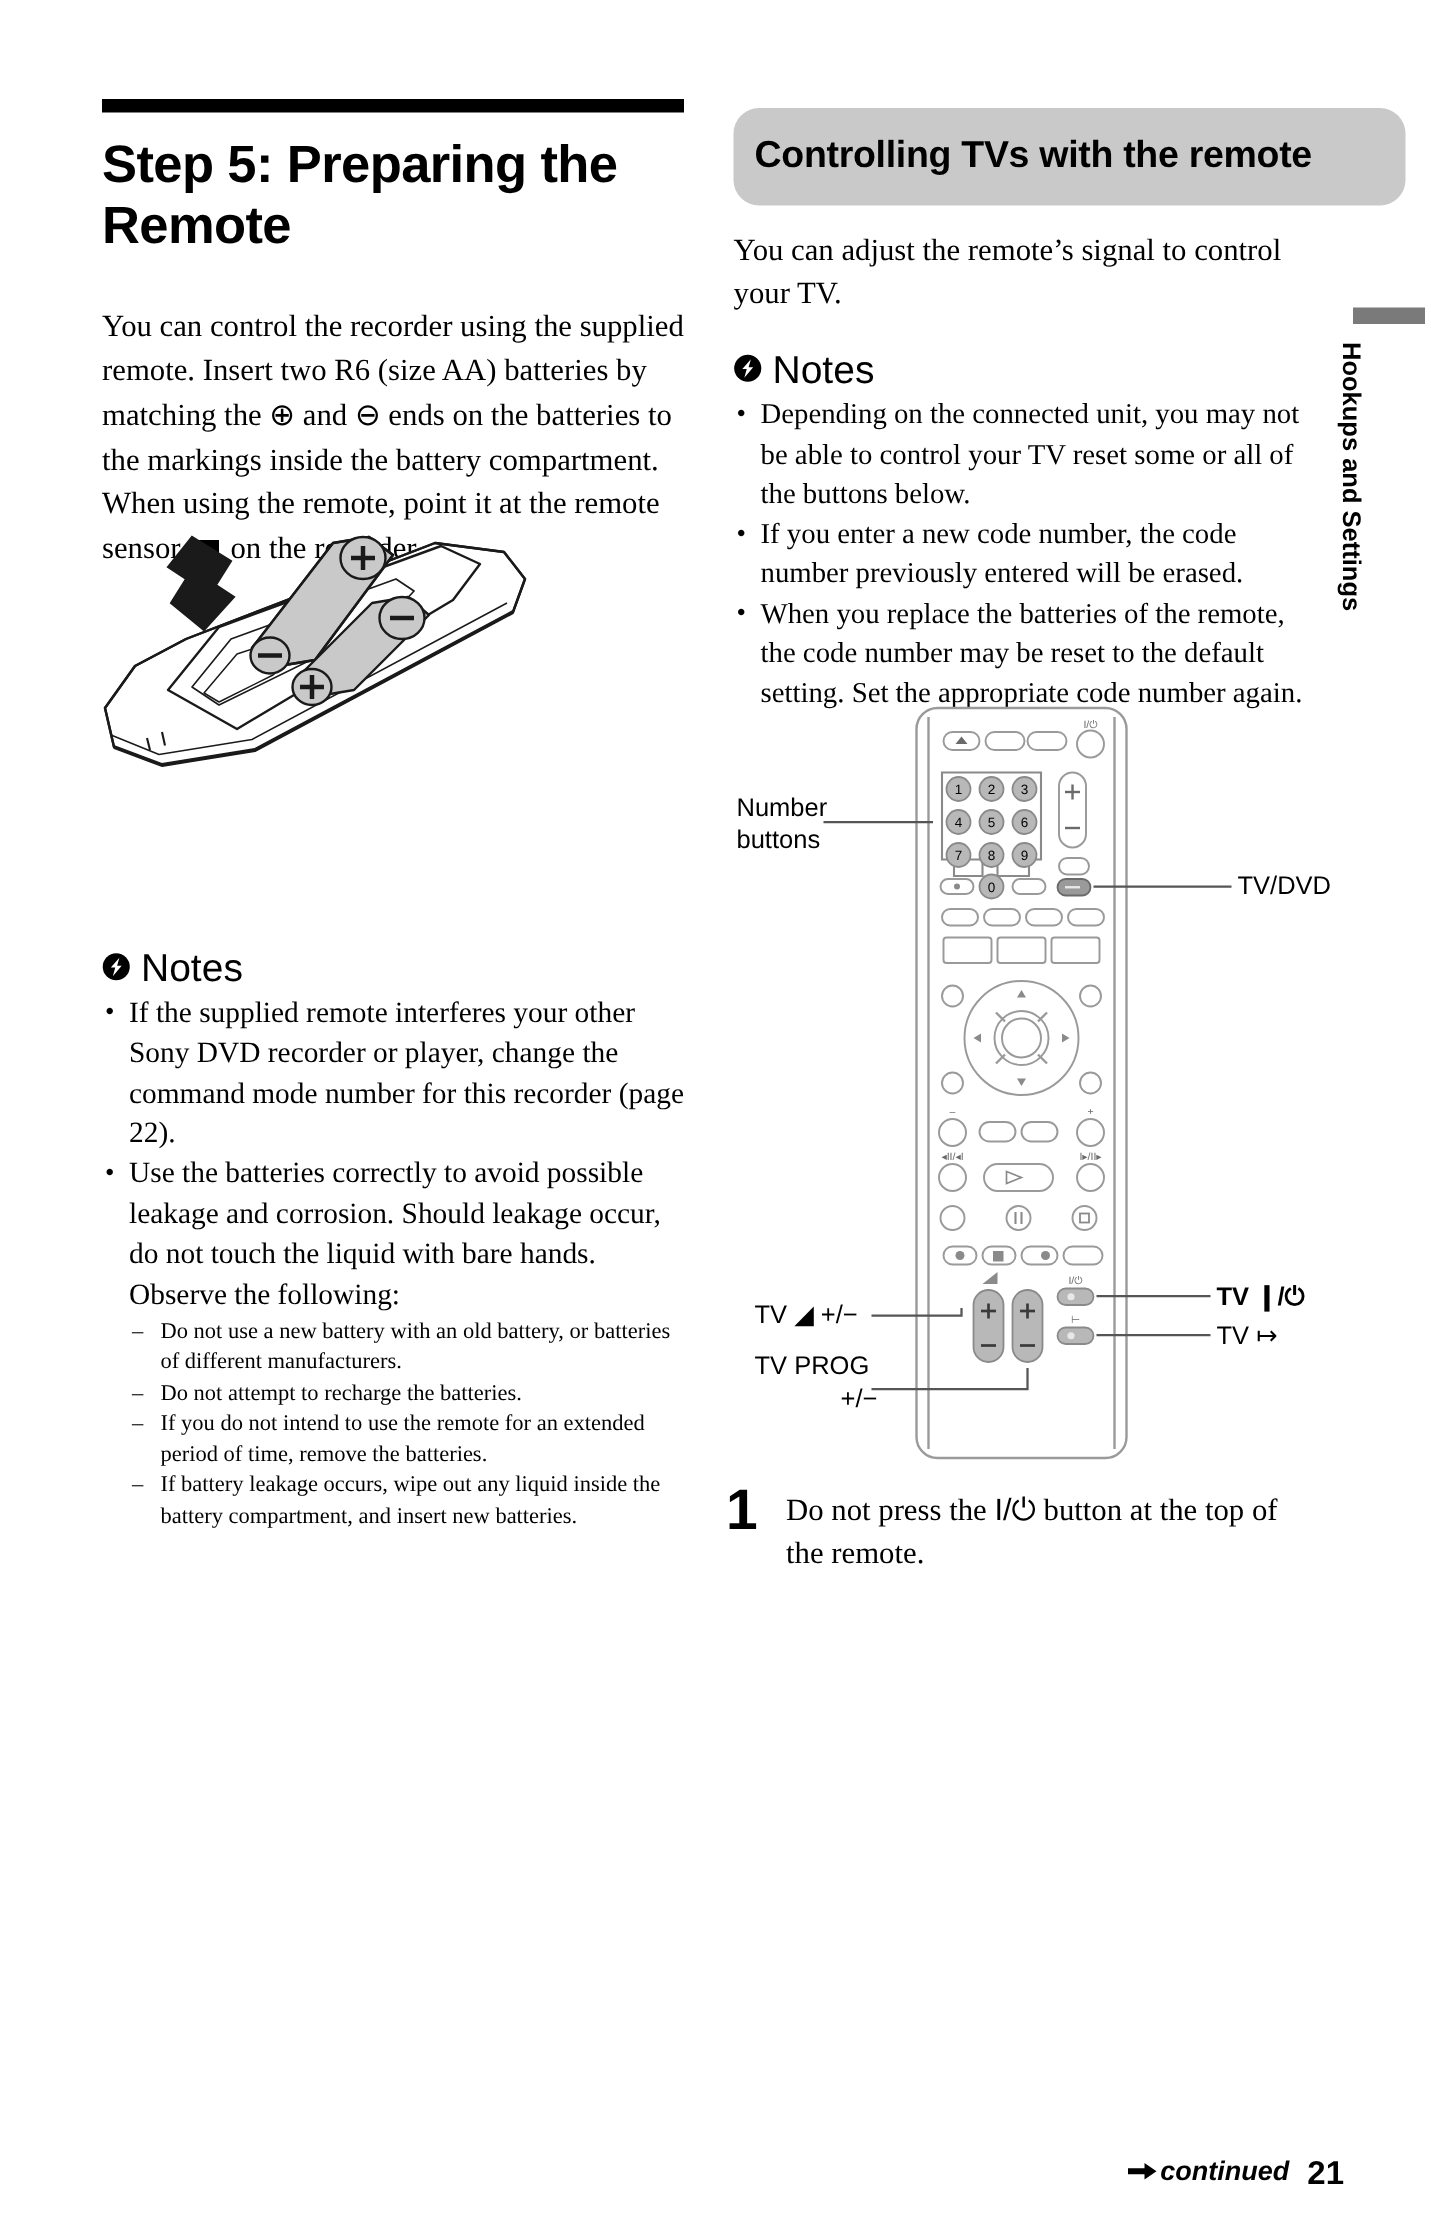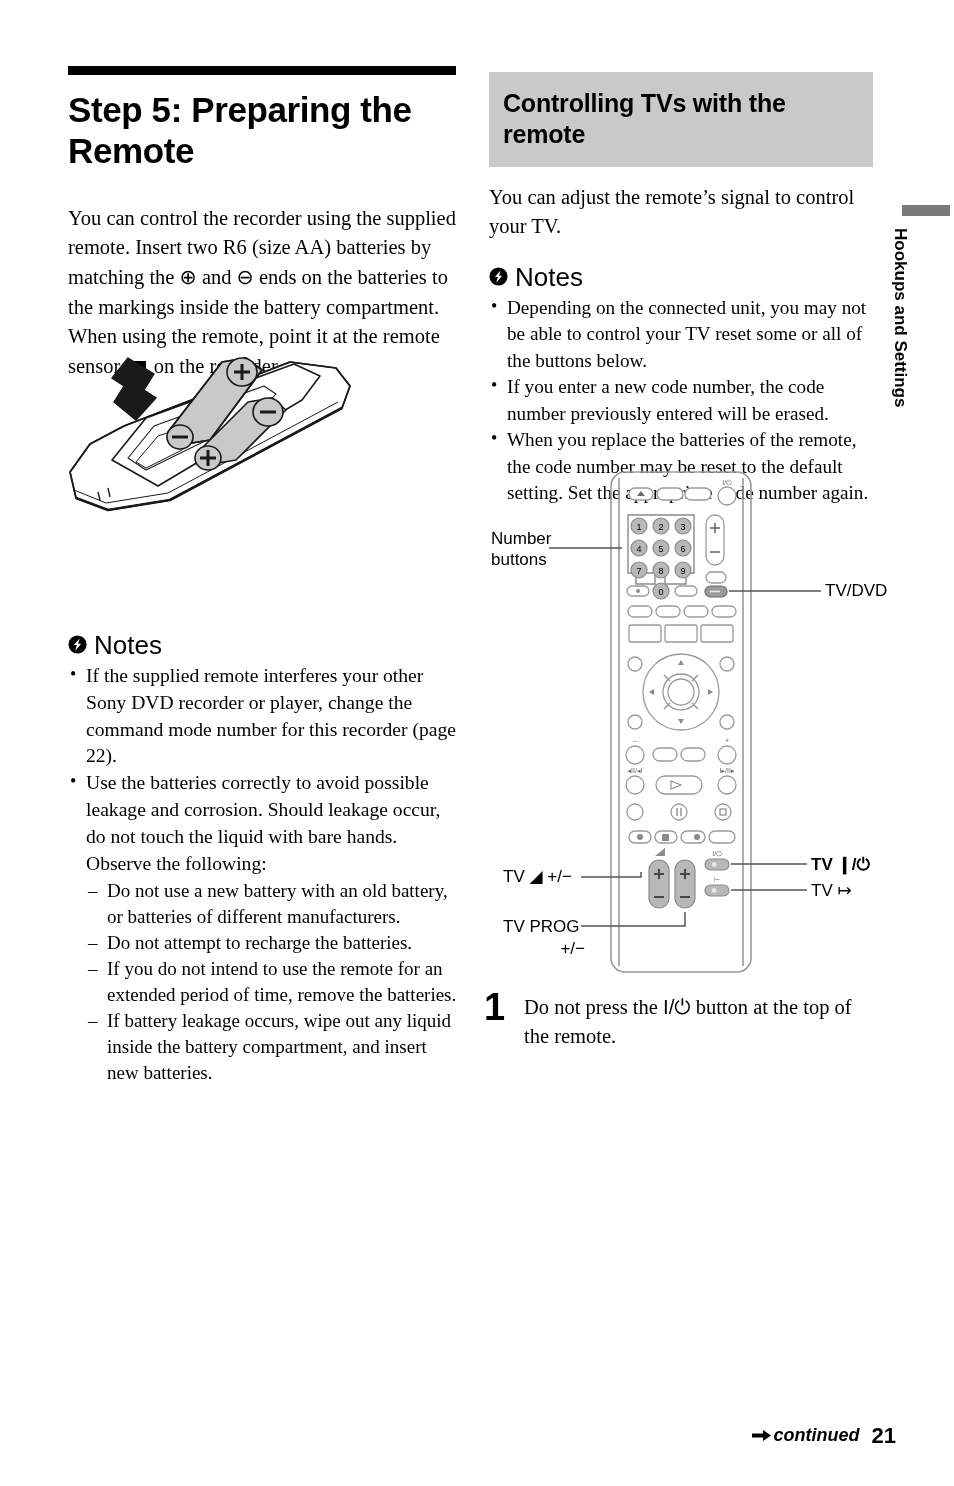--- a/index.html
+++ b/index.html
@@ -90,21 +90,21 @@
     top: -1px;
     font-size: 18px;
   }
   ul.subnotes {
     margin-top: 0;
     margin-left: 2px;
   }
   ul.subnotes > li {
     position: relative;
     padding-left: 19px;
-    font-size: 19px;
+    font-size: 15px;
     line-height: 1.37;
   }
   ul.subnotes > li::before {
     content: "\2013";
     position: absolute;
     left: 0px;
     top: 0px;
   }
   .rsensor {
     display: inline-block;
@@ -127,21 +127,22 @@
   .col-right {
     position: absolute;
     left: 489px;
     top: 72px;
     width: 384px;
   }
   .head-band {
     background: #c9c9c9;
     padding: 16px 14px 18px 14px;
     box-sizing: border-box;
-    width: 384px;
+    width: 448px;
+    border-radius: 17px;
   }
   .head-band h2 {
     margin: 0;
     font-family: "Liberation Sans", sans-serif;
     font-weight: bold;
     font-size: 25px;
     line-height: 1.22;
     letter-spacing: -0.2px;
   }
   .right-intro {
@@ -216,23 +217,23 @@
     font-size: 17px;
     writing-mode: vertical-rl;
     text-orientation: mixed;
     white-space: nowrap;
   }
 
   
   .footer {
     position: absolute;
     right: 58px;
-    bottom: 40px;
+    bottom: 28px;
     display: flex;
-    align-items: center;
+    align-items: flex-end;
     gap: 12px;
   }
   .cont {
     font-family: "Liberation Sans", sans-serif;
     font-style: italic;
     font-weight: bold;
     font-size: 18px;
     display: flex;
     align-items: center;
     gap: 2px;
@@ -532,21 +533,21 @@
     
     <div style="position:absolute;left:2px;top:68px;width:70px;font-family:'Liberation Sans',sans-serif;font-size:17px;line-height:1.25;">
       <div>Number</div>
       <div>buttons</div>
     </div>
 
     <div style="position:absolute;left:336px;top:121px;font-family:'Liberation Sans',sans-serif;font-size:17px;">TV/DVD</div>
 
     <div style="position:absolute;left:14px;top:406px;font-family:'Liberation Sans',sans-serif;font-size:17px;white-space:nowrap;">TV ◢ +/−</div>
 
-    <div style="position:absolute;left:14px;top:456px;width:82px;font-family:'Liberation Sans',sans-serif;font-size:17px;line-height:1.3;">
+    <div style="position:absolute;left:14px;top:440px;width:82px;font-family:'Liberation Sans',sans-serif;font-size:17px;line-height:1.3;">
       <div>TV PROG</div>
       <div style="text-align:right;">+/−</div>
     </div>
 
     <div style="position:absolute;left:322px;top:394px;font-family:'Liberation Sans',sans-serif;font-size:17px;font-weight:bold;white-space:nowrap;">TV ❙/⏻</div>
 
     <div style="position:absolute;left:322px;top:420px;font-family:'Liberation Sans',sans-serif;font-size:17px;white-space:nowrap;">TV ↦</div>
   </div>
 
   <div class="step">

